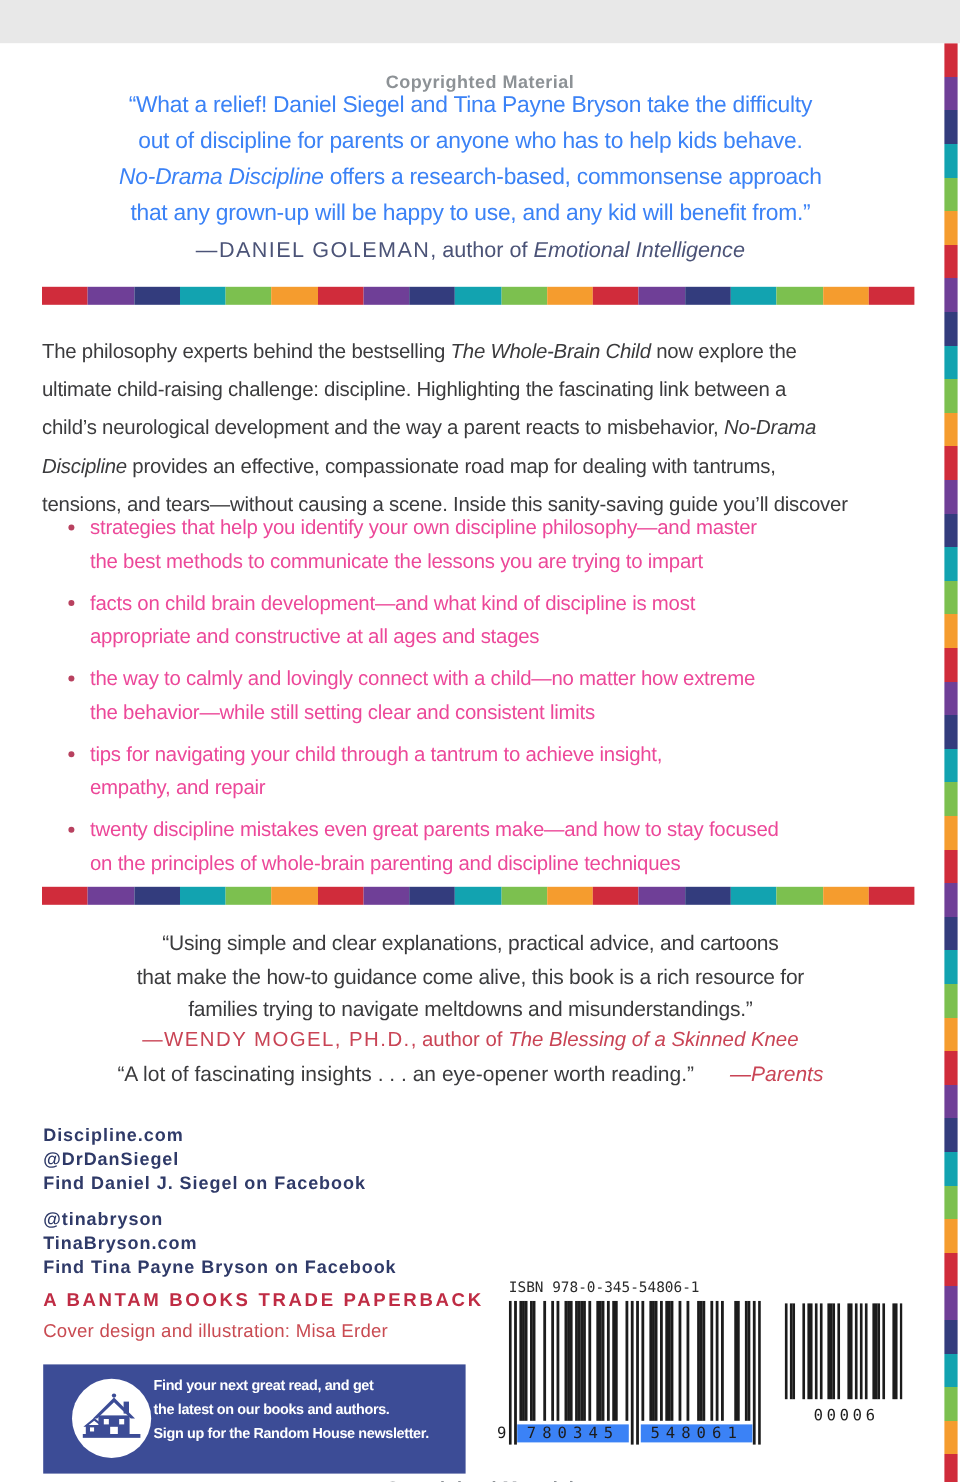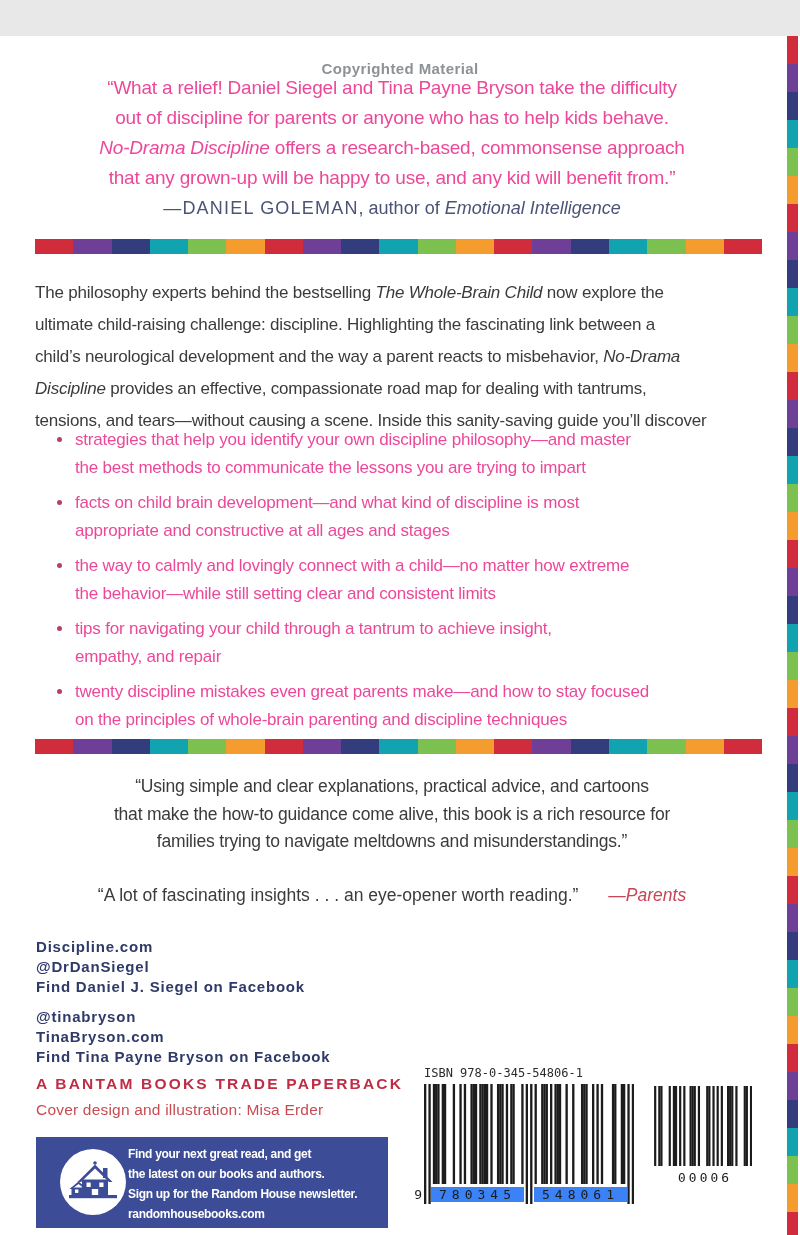--- a/index.html
+++ b/index.html
@@ -9,21 +9,21 @@
   .center{left:0;right:16px;text-align:center;}
   .pre{white-space:pre;}
   .it{font-style:italic;}
   .caps{letter-spacing:1.2px;}
 
   
   .copyright{width:100%;text-align:center;font-size:15px;font-weight:bold;color:#8d9296;letter-spacing:.4px;}
 
   
   #quote1-wrap{top:37px;}
-  #quote1{font-size:19px;line-height:30px;color:#ec4899;letter-spacing:-0.2px;}
+  #quote1{font-size:19px;line-height:30px;color:#3b82f6;letter-spacing:-0.2px;}
   #attr1{margin-top:5px;font-size:18px;color:#4b5377;}
 
   
   .divider{left:35px;width:727px;height:15px;display:flex;}
   .divider span{flex:1;}
   #divider1{top:203px;}
   #divider2{top:703px;}
 
   
   #spine-stripe{top:0;right:2px;width:11px;height:1235px;}
@@ -165,20 +165,21 @@
       <span style="background: rgb(18, 163, 176);"></span>
       <span style="background: rgb(124, 192, 79);"></span>
       <span style="background: rgb(245, 156, 46);"></span>
       <span style="background: rgb(208, 44, 59);"></span>
     </div>
 
   <div id="quote2-wrap" class="abs center">
     <div id="quote2" class="pre">“Using simple and clear explanations, practical advice, and cartoons
 that make the how-to guidance come alive, this book is a rich resource for
 families trying to navigate meltdowns and misunderstandings.”</div>
+    <div id="attr2"><span class="caps">—WENDY MOGEL, PH.D.</span><span>, author of </span><span class="it">The Blessing of a Skinned Knee</span></div>
   </div>
 
   <div id="parents-line" class="abs center">
     <span>“A lot of fascinating insights . . . an eye-opener worth reading.”</span><span id="parents-attr">—Parents</span>
   </div>
 
   <div id="siegel-links" class="abs links">
       <div>Discipline.com</div>
       <div>@DrDanSiegel</div>
       <div>Find Daniel J. Siegel on Facebook</div>
@@ -211,21 +212,20 @@
           <rect x="39.3" y="33.5" width="4.2" height="4.5"></rect>
           <rect x="31.8" y="40" width="6.4" height="6"></rect>
           <rect x="15" y="40.5" width="3.4" height="3.4"></rect>
         </g>
       </svg>
     </div>
     <div id="nl-text">
         <div>Find your next great read, and get</div>
         <div>the latest on our books and authors.</div>
         <div>Sign up for the Random House newsletter.</div>
-        <div>randomhousebooks.com</div>
       </div>
   </div>
 
   <div id="isbn-label" class="abs">ISBN 978-0-345-54806-1</div>
 
   <div id="bc-main" class="abs">
     <svg id="bc-main-svg" width="210" height="120">
         <rect x="0.00" y="0" width="2.33" height="120" fill="#1c1c1c"></rect>
         <rect x="4.42" y="0" width="2.33" height="120" fill="#1c1c1c"></rect>
         <rect x="8.84" y="0" width="2.33" height="100" fill="#1c1c1c"></rect>

